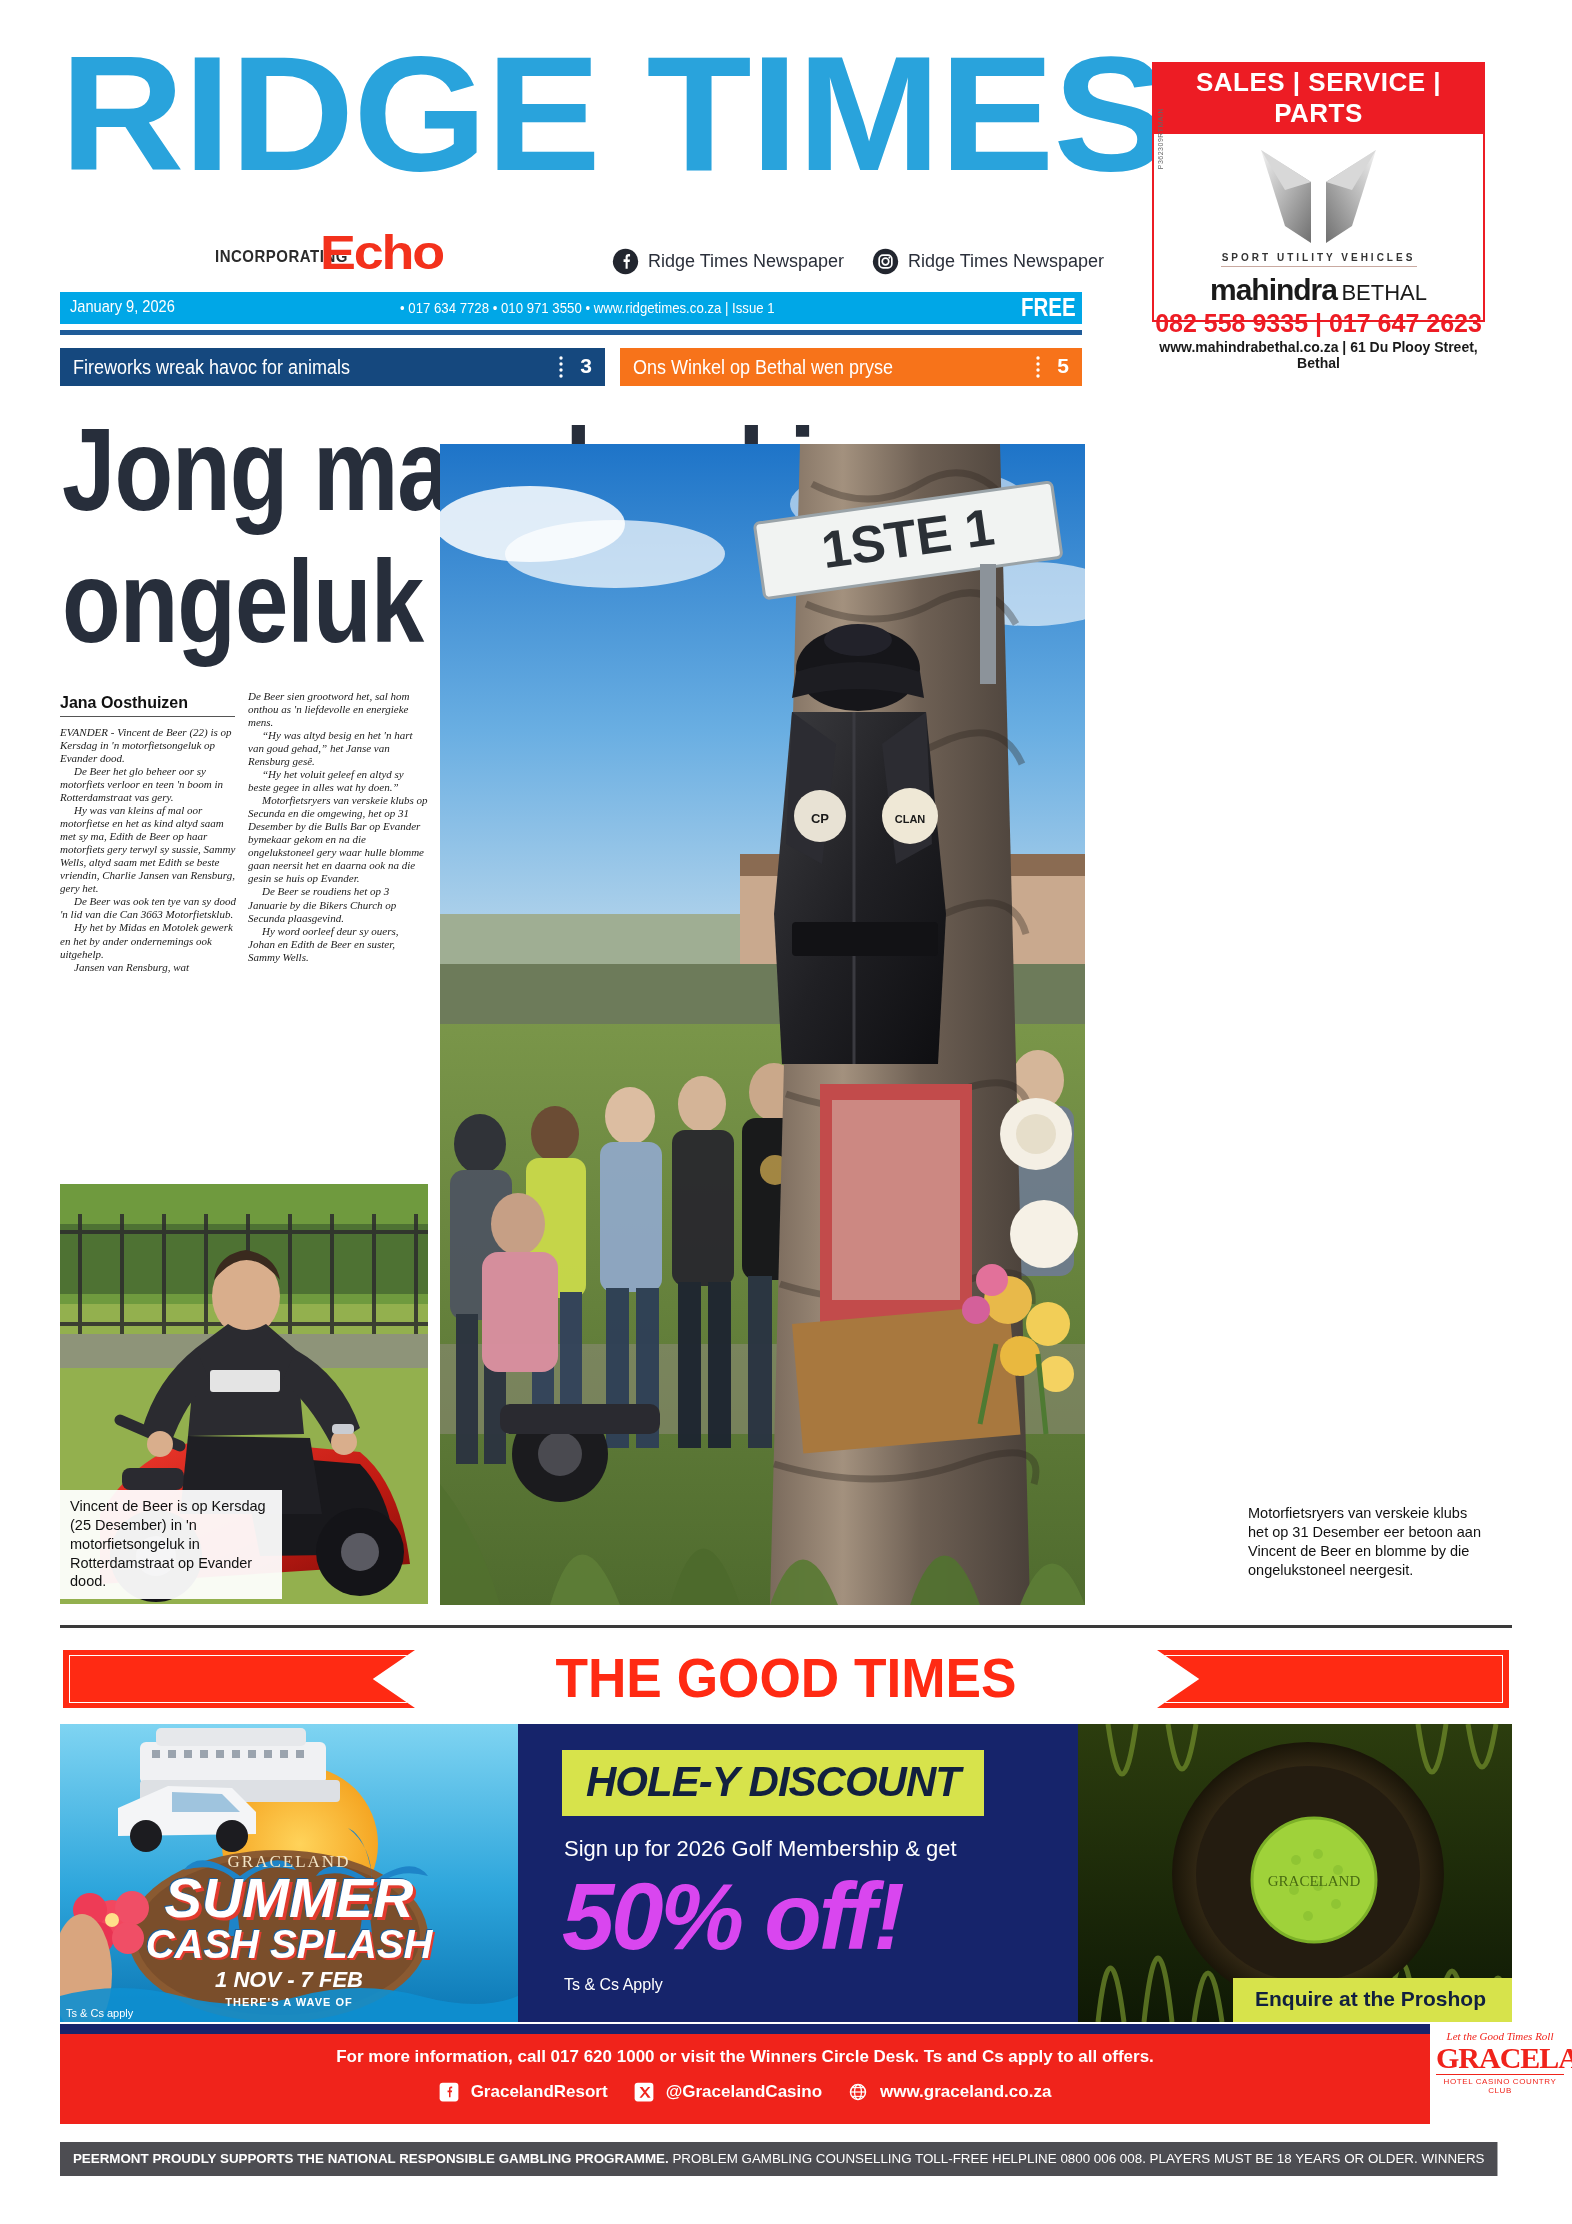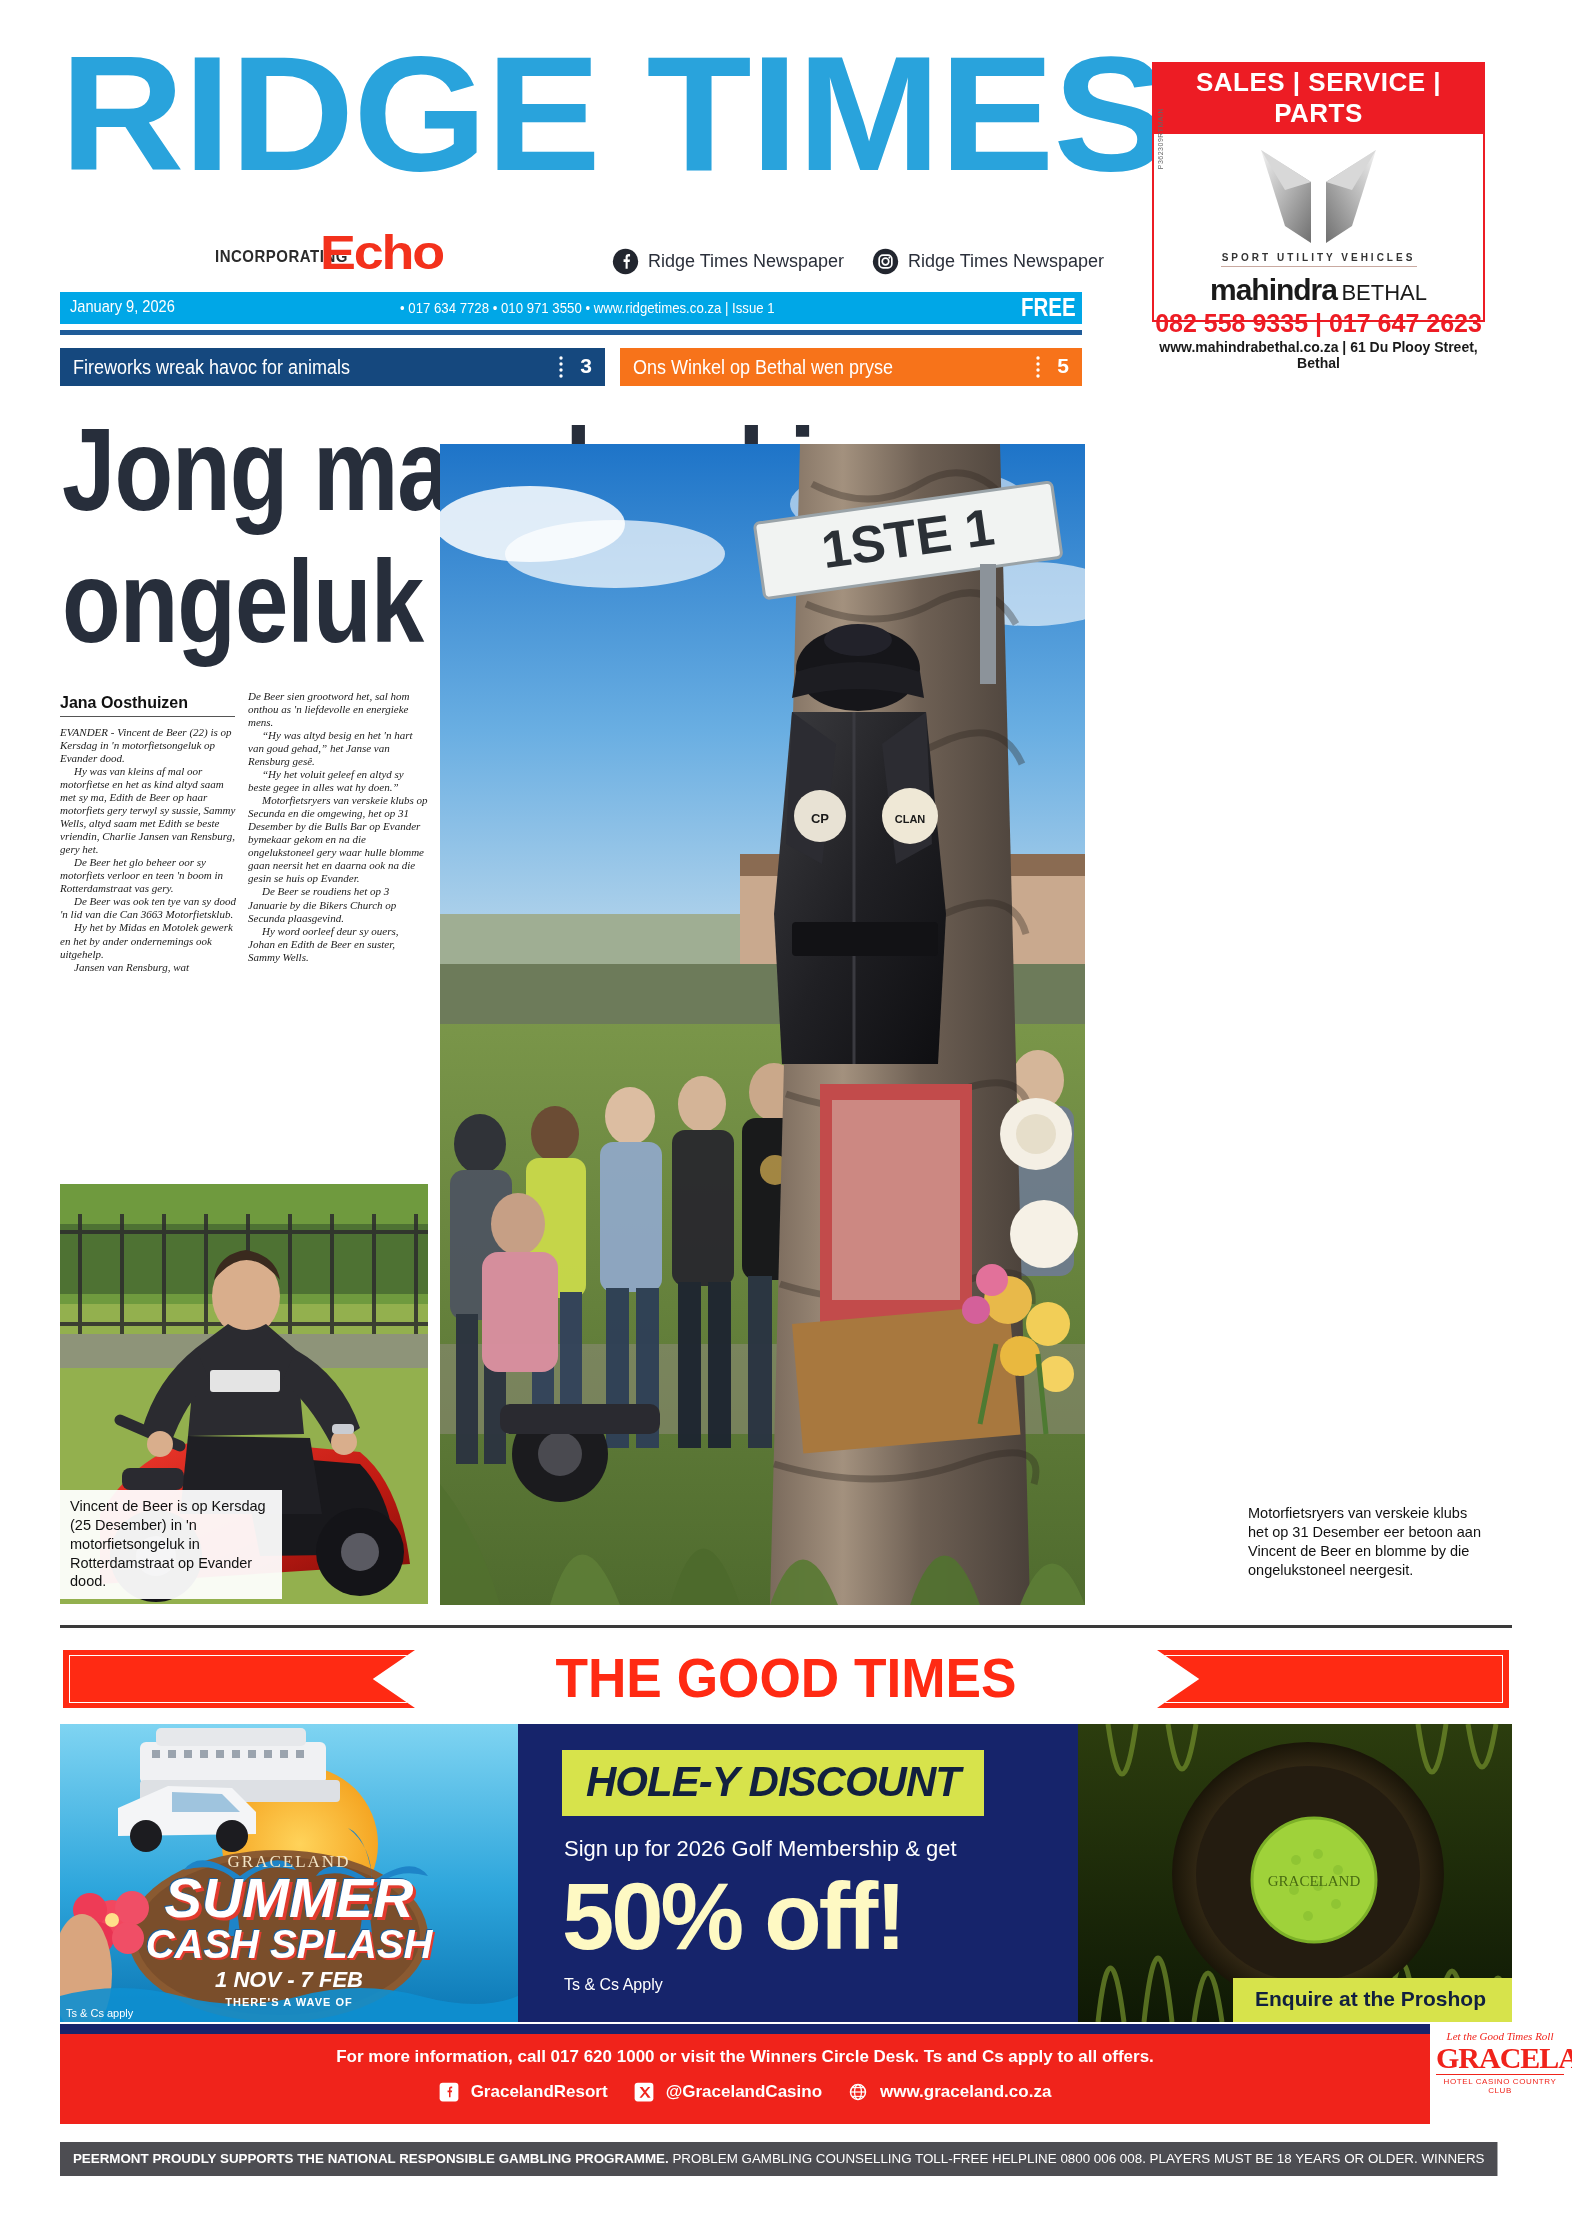--- a/index.html
+++ b/index.html
@@ -170,21 +170,21 @@
   }
   .gl-badge span {
     font-family: "Liberation Sans Narrow", "Liberation Sans", sans-serif;
     font-size: 42px; font-weight: bold; font-style: italic; color: #12203F; letter-spacing: -1px;
   }
   .gl-sub {
     position: absolute; left: 46px; top: 112px; color: #fff; font-size: 22px;
   }
   .gl-big {
     position: absolute; left: 44px; top: 146px;
-    font-size: 94px; font-weight: bold; color: #fef9c3; line-height: 1;
+    font-size: 94px; font-weight: bold; font-style: italic; color: #d946ef; line-height: 1;
     letter-spacing: -3px;
   }
   .gl-tcs { position: absolute; left: 46px; top: 252px; color: #fff; font-size: 16px; }
   .gl-enquire {
     position: absolute; right: 0; bottom: 0; background: #D7E34B; color: #12203F;
     font-size: 21px; font-weight: bold; padding: 9px 26px 11px 22px;
   }
 
   .sm-brand {
     position: absolute; left: 0; right: 0; top: 128px; text-align: center;
@@ -332,22 +332,22 @@
     <div class="tpage">5</div>
   </div>
 
   <h1 class="headline">Jong man dood in ongeluk op Kersdag</h1>
 
   <div class="byline">Jana Oosthuizen</div>
   <div class="byline-rule"></div>
 
   <div class="col col-1">
     <p class="first">EVANDER - Vincent de Beer (22) is op Kersdag in 'n motorfietsongeluk op Evander dood.</p>
+    <p>De Beer het glo beheer oor sy motorfiets verloor en teen 'n boom in Rotterdamstraat vas gery.</p>
     <p>Hy was van kleins af mal oor motorfietse en het as kind altyd saam met sy ma, Edith de Beer op haar motorfiets gery terwyl sy sussie, Sammy Wells, altyd saam met Edith se beste vriendin, Charlie Jansen van Rensburg, gery het.</p>
-    <p>De Beer het glo beheer oor sy motorfiets verloor en teen 'n boom in Rotterdamstraat vas gery.</p>
     <p>De Beer was ook ten tye van sy dood 'n lid van die Can 3663 Motorfietsklub.</p>
     <p>Hy het by Midas en Motolek gewerk en het by ander ondernemings ook uitgehelp.</p>
     <p>Jansen van Rensburg, wat</p>
   </div>
 
   <div class="col col-2">
     <p class="first">De Beer sien grootword het, sal hom onthou as 'n liefdevolle en energieke mens.</p>
     <p>“Hy was altyd besig en het 'n hart van goud gehad,” het Janse van Rensburg gesê.</p>
     <p>“Hy het voluit geleef en altyd sy beste gegee in alles wat hy doen.”</p>
     <p>Motorfietsryers van verskeie klubs op Secunda en die omgewing, het op 31 Desember by die Bulls Bar op Evander bymekaar gekom en na die ongelukstoneel gery waar hulle blomme gaan neersit het en daarna ook na die gesin se huis op Evander.</p>

